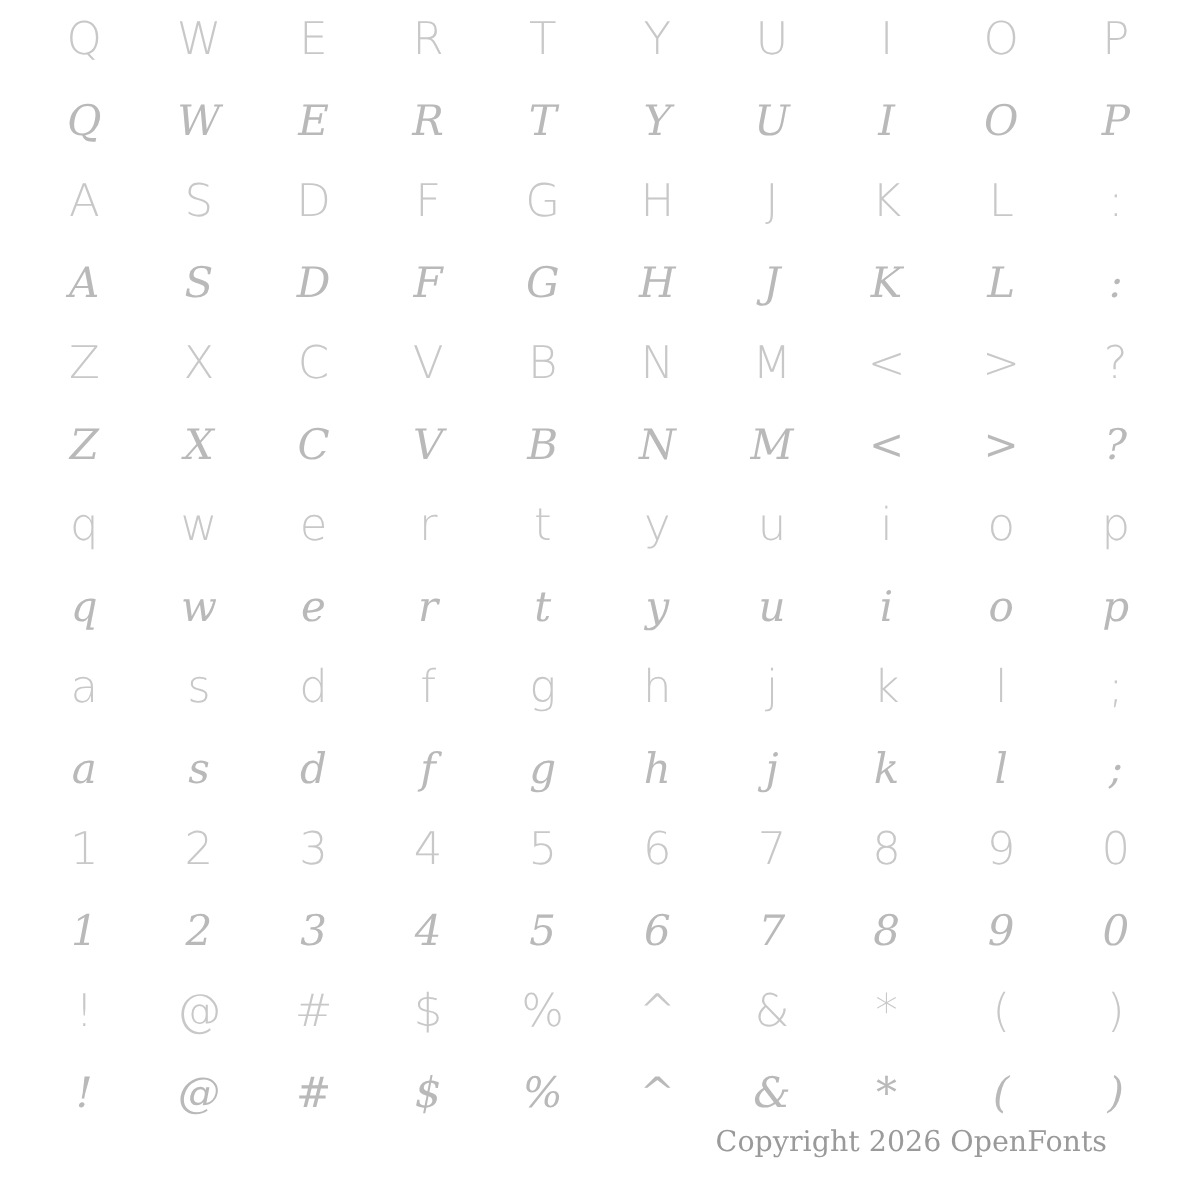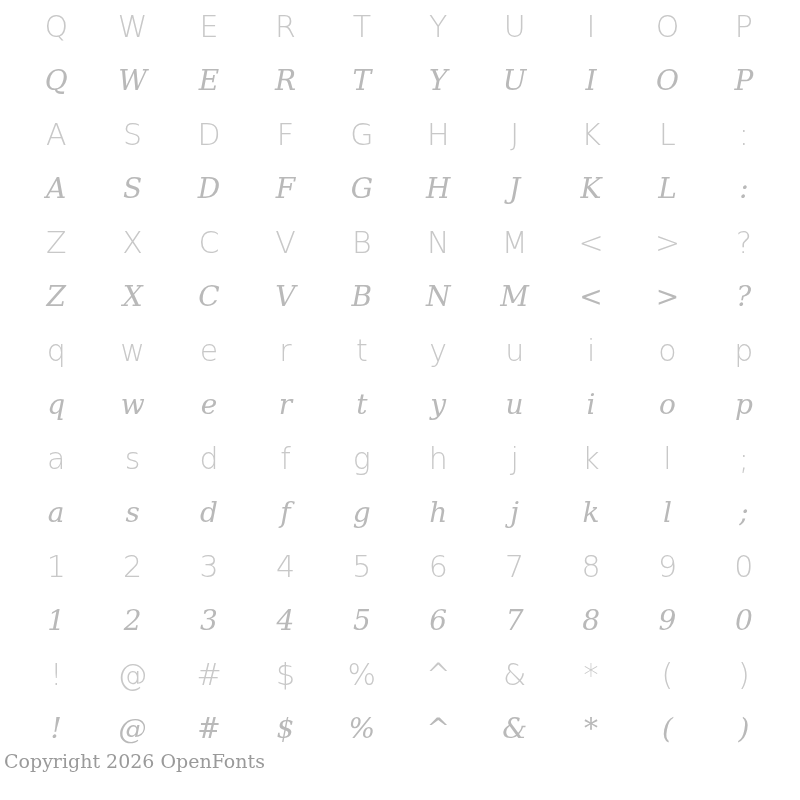--- a/index.html
+++ b/index.html
@@ -46,21 +46,21 @@
     font-family: "DejaVu Serif", serif;
   }
   .row.upright .cell {
     font-style: normal;
   }
   #footer {
     position: absolute;
     left: 4px;
     right: 0;
     bottom: 28px;
-    text-align: left;
+    text-align: right;
     padding-right: 62px;
     color: #9a9a9a;
     font-size: 19px;
     font-family: "DejaVu Serif", serif;
   }
 </style>
 </head>
 <body>
 
 <div id="specimen">

